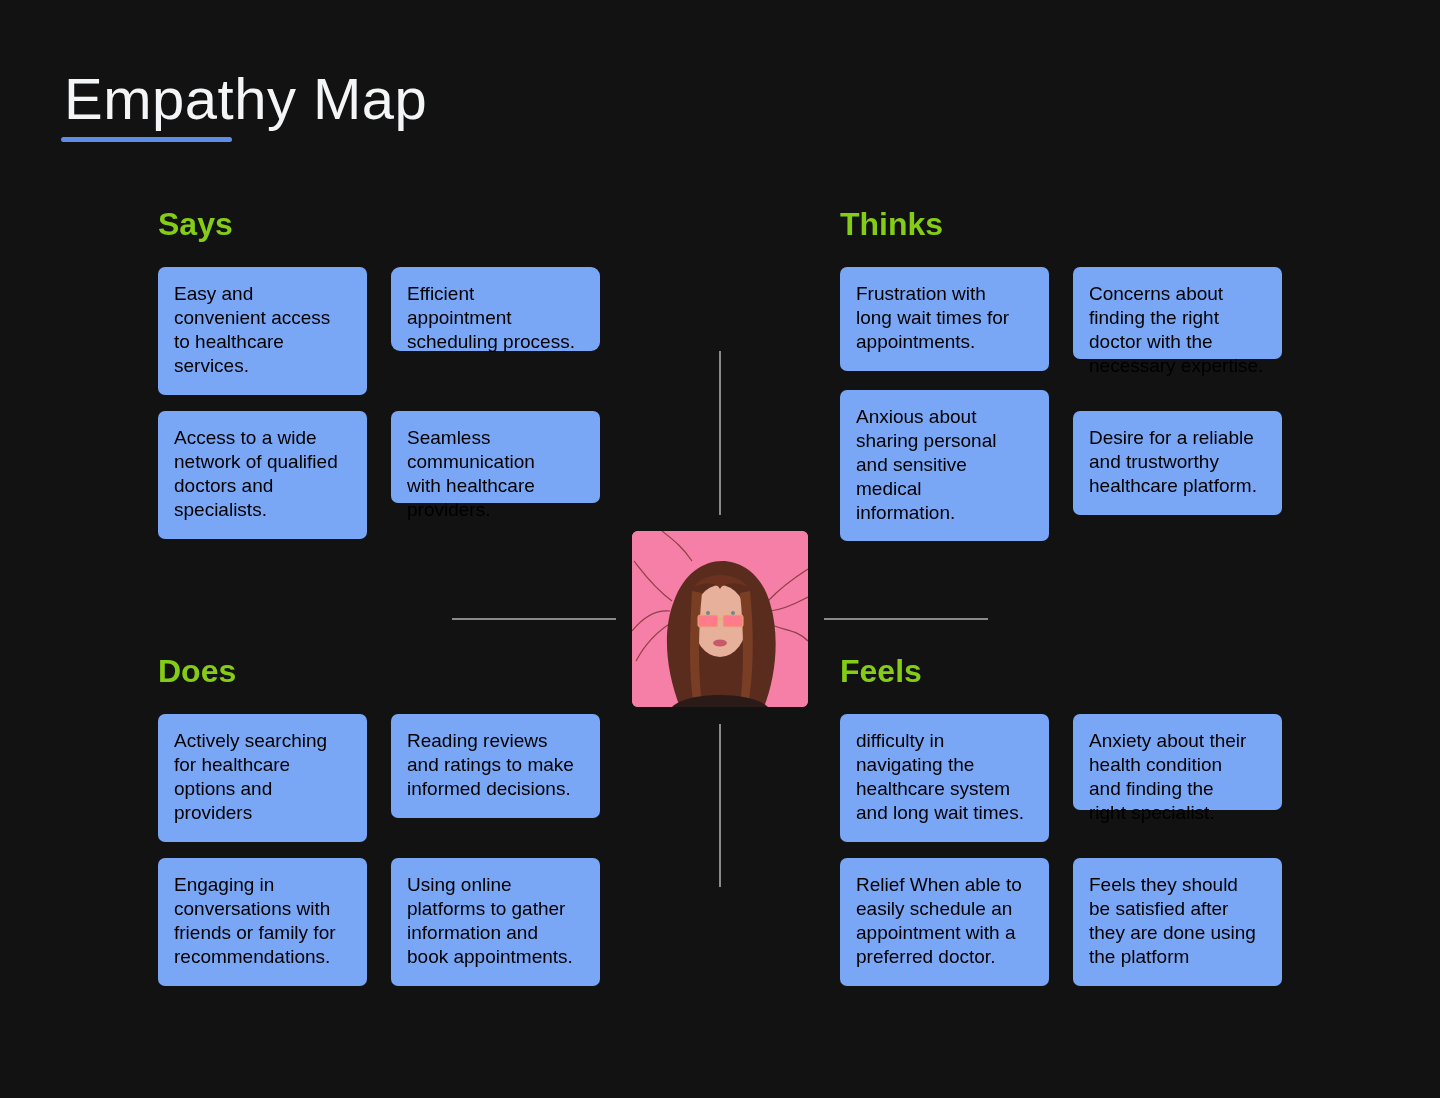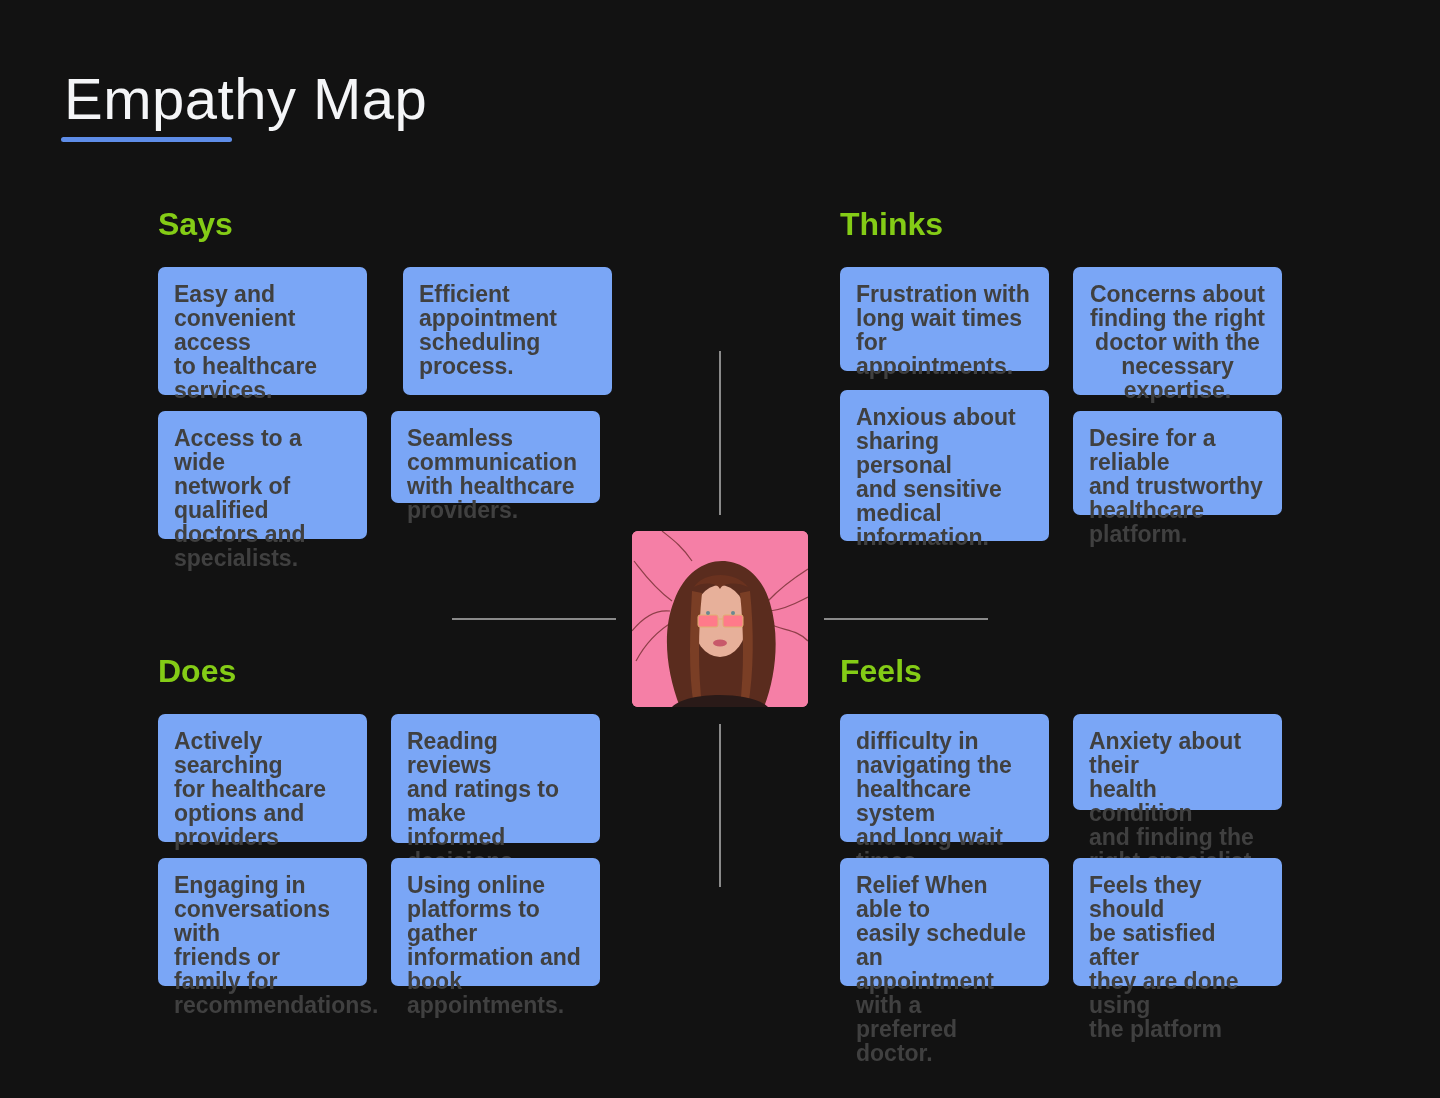--- a/index.html
+++ b/index.html
@@ -21,21 +21,21 @@
     background: #5e8de8;
   }
   .section-heading {
     position: absolute; font-size: 32px; font-weight: 700;
     color: #84cc16; margin: 0; line-height: 40px;
   }
   .card {
     position: absolute; width: 209px;
     background: #7aa6f6; border-radius: 7px;
     box-sizing: border-box; padding: 15px 16px 14px 16px;
-    color: #404040; font-size: 23px; line-height: 24px; font-weight: bold;
+    color: #000000; font-size: 19px; line-height: 24px;
   }
   .card-text { white-space: pre-line; }
   .divider { position: absolute; background: #8a8a8a; }
   .divider.v { width: 2px; }
   .divider.h { height: 2px; }
   .avatar {
     position: absolute; left: 632px; top: 531px;
     width: 176px; height: 176px; border-radius: 6px;
     overflow: hidden;
     background: #f57fa6;
@@ -48,21 +48,21 @@
 <h1 class="title">Empathy Map</h1>
 <div class="title-underline"></div>
 
 <h2 class="section-heading" style="left:158px; top:204px;">Says</h2>
 <div class="card" style="left:158px; top:267px; height:128px;">
   <div class="card-text">Easy and
 convenient access
 to healthcare
 services.</div>
 </div>
-<div class="card" style="left:403px; top:267px; height:128px;">
+<div class="card" style="left:391px; top:267px; height:84px;border-radius:9px;">
   <div class="card-text">Efficient
 appointment
 scheduling process.</div>
 </div>
 <div class="card" style="left:158px; top:411px; height:128px;">
   <div class="card-text">Access to a wide
 network of qualified
 doctors and
 specialists.</div>
 </div>
@@ -72,21 +72,21 @@
 with healthcare
 providers.</div>
 </div>
 
 <h2 class="section-heading" style="left:840px; top:204px;">Thinks</h2>
 <div class="card" style="left:840px; top:267px; height:104px;">
   <div class="card-text">Frustration with
 long wait times for
 appointments.</div>
 </div>
-<div class="card" style="left:1073px; top:267px; height:128px;text-align:center;">
+<div class="card" style="left:1073px; top:267px; height:92px;">
   <div class="card-text">Concerns about
 finding the right
 doctor with the
 necessary expertise.</div>
 </div>
 <div class="card" style="left:840px; top:390px; height:151px;">
   <div class="card-text">Anxious about
 sharing personal
 and sensitive
 medical
@@ -98,21 +98,21 @@
 healthcare platform.</div>
 </div>
 
 <h2 class="section-heading" style="left:158px; top:651px;">Does</h2>
 <div class="card" style="left:158px; top:714px; height:128px;">
   <div class="card-text">Actively searching
 for healthcare
 options and
 providers</div>
 </div>
-<div class="card" style="left:391px; top:714px; height:129px;">
+<div class="card" style="left:391px; top:714px; height:104px;">
   <div class="card-text">Reading reviews
 and ratings to make
 informed decisions.</div>
 </div>
 <div class="card" style="left:158px; top:858px; height:128px;">
   <div class="card-text">Engaging in
 conversations with
 friends or family for
 recommendations.</div>
 </div>

